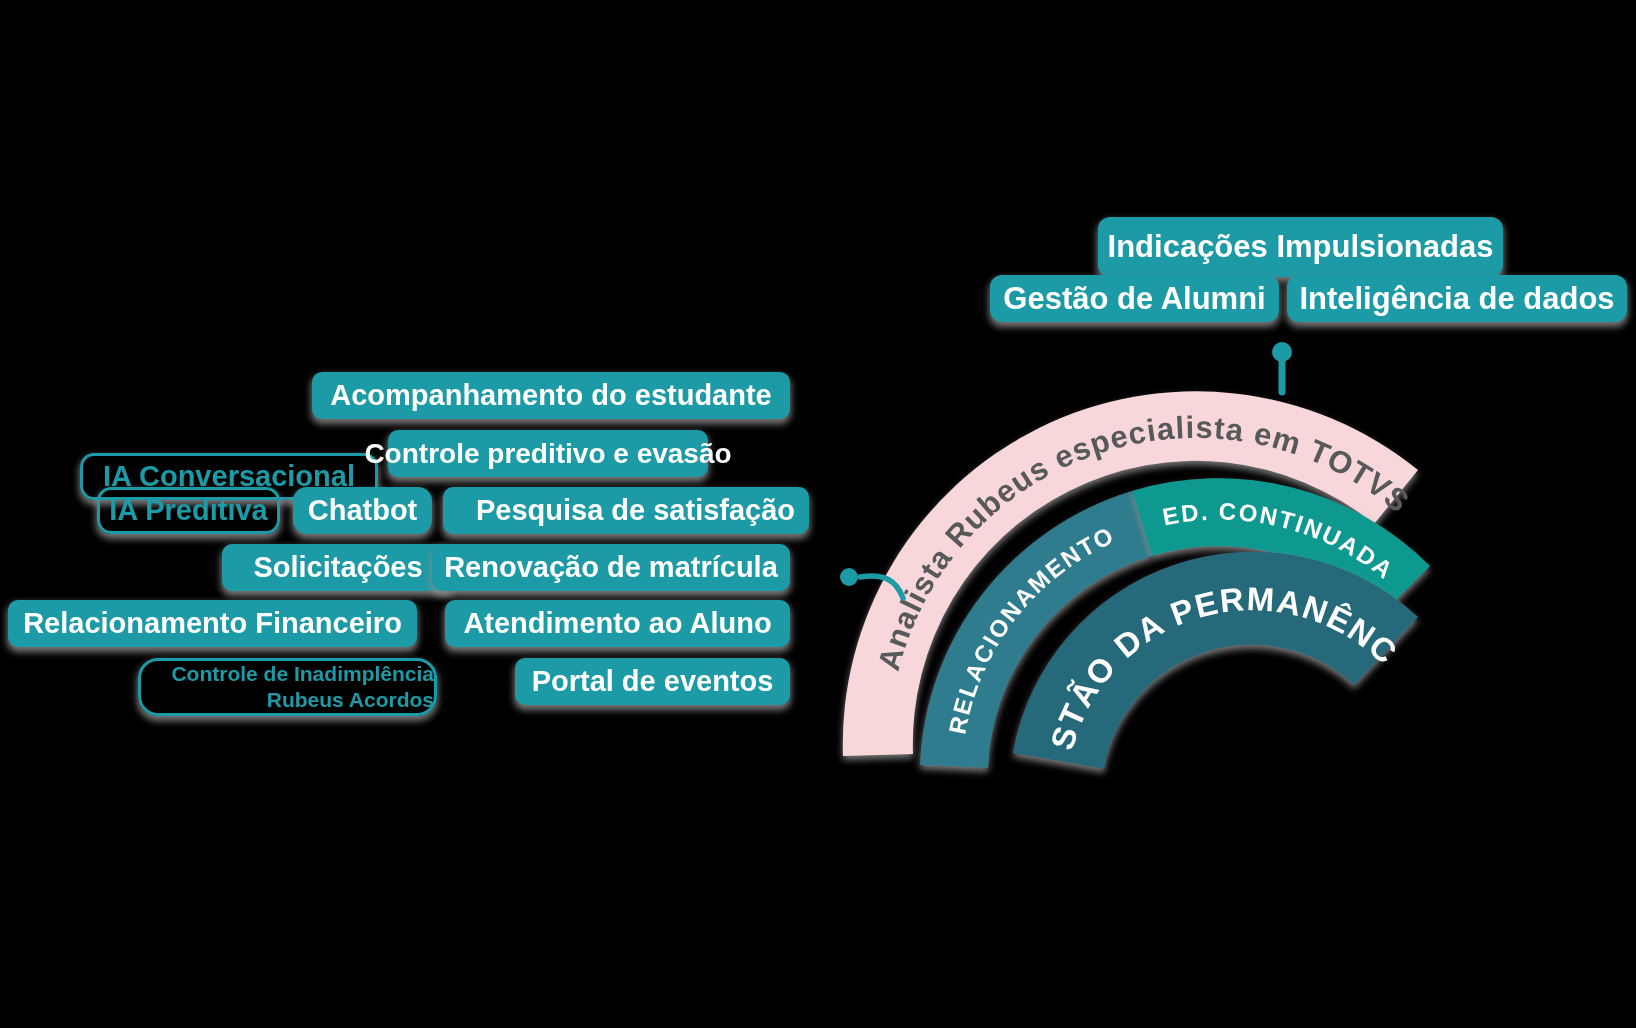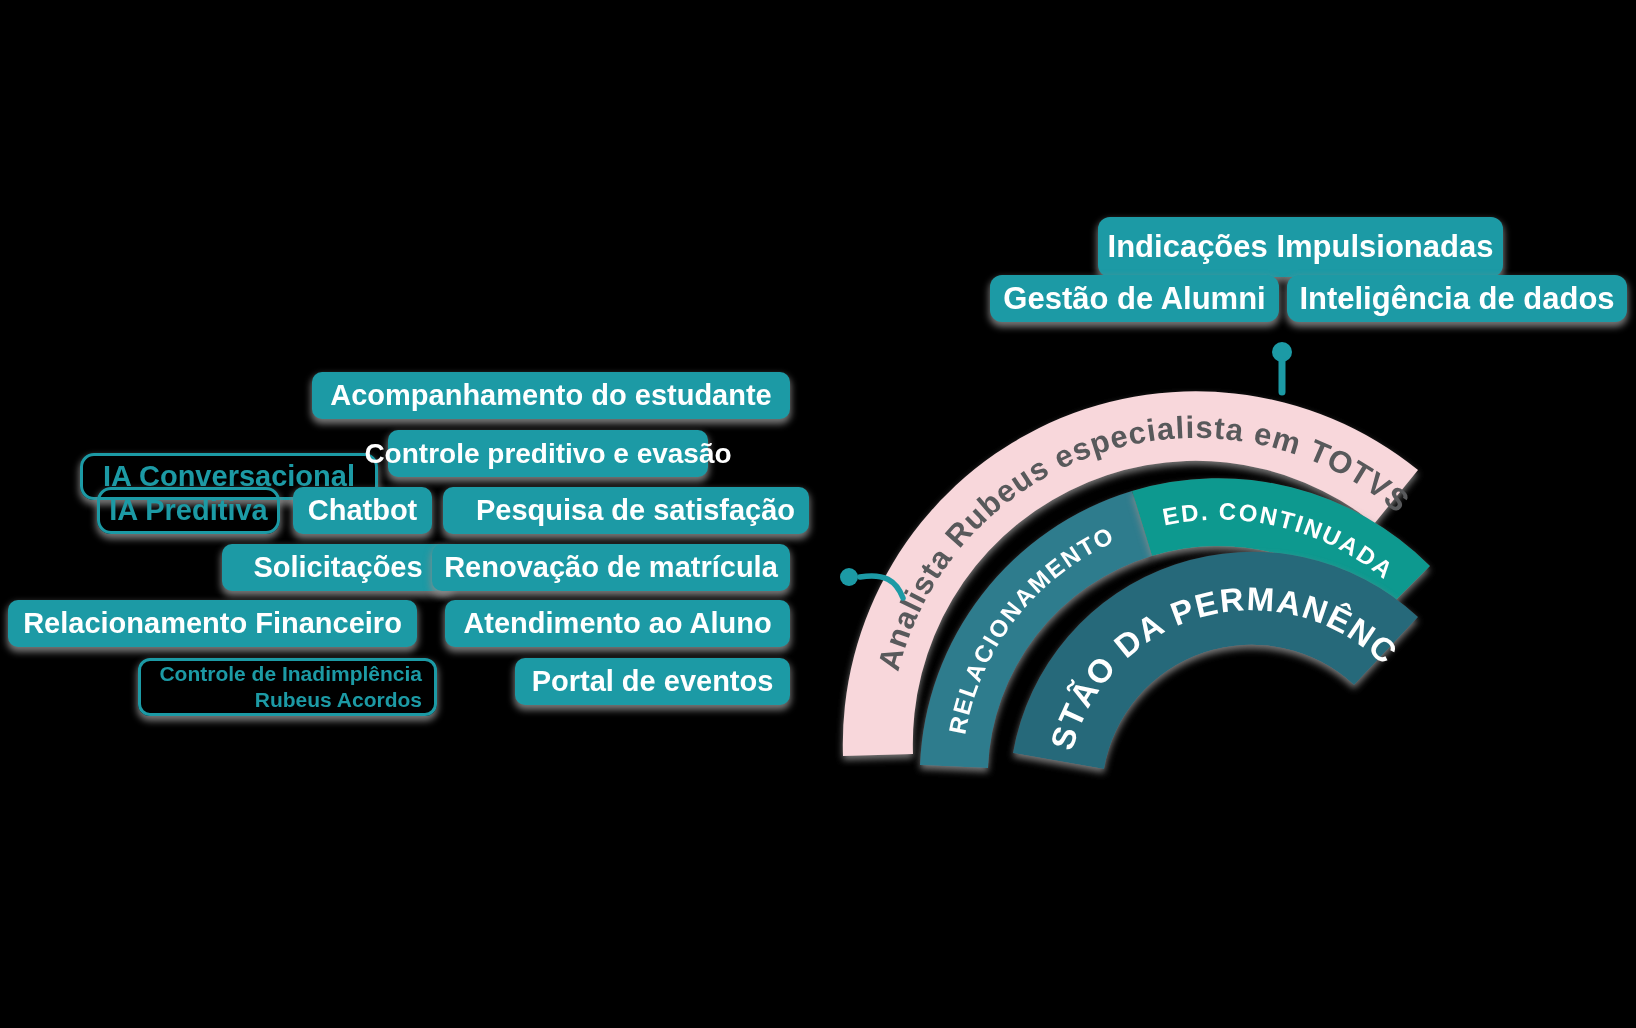--- a/index.html
+++ b/index.html
@@ -27,21 +27,21 @@
     border:3px solid #1c9aa5;
     font-weight:bold;font-size:29px;
     border-radius:14px;
     box-shadow:0 4px 7px 1px rgba(140,140,140,0.85);
     white-space:nowrap;
     box-sizing:border-box;
   }
   .outline.small{
     flex-direction:column;align-items:flex-end;justify-content:center;
     font-size:21px;line-height:26px;
-    padding-right:12px;border-radius:12px;
+    border-radius:20px;
   }
   svg{position:absolute;left:0;top:0;}
   .band{filter:url(#ds);}
   .arcLabelOuter{fill:#58595b;font-size:31px;font-weight:bold;letter-spacing:1px;}
   .arcLabelMid{fill:#ffffff;font-size:24px;font-weight:bold;letter-spacing:2px;}
   .arcLabelInner{fill:#ffffff;font-size:33px;font-weight:bold;letter-spacing:1.5px;}
 </style>
 </head>
 <body>
 
@@ -97,21 +97,21 @@
   <div class="pill big" style="left:1287px;top:275px;width:340px;height:47px;">Inteligência de dados</div>
 
   <div class="pill" style="left:312px;top:372px;width:478px;height:47px;text-align:right;">Acompanhamento do estudante</div>
 
   <div class="outline" style="left:80px;top:430px;width:298px;height:47px;margin-top:23px;">IA Conversacional</div>
 
   <div class="pill" style="left:388px;top:430px;width:320px;height:47px;font-size:28px;">Controle preditivo e evasão</div>
 
   <div class="outline" style="left:97px;top:487px;width:183px;height:47px;">IA Preditiva</div>
 
-  <div class="pill" style="left:293px;top:487px;width:139px;height:47px;">Chatbot</div>
+  <div class="pill" style="left:293px;top:487px;width:139px;height:47px;border-radius:14px;">Chatbot</div>
 
   <div class="pill" style="left:443px;top:487px;width:347px;height:47px;padding-left:19px;">Pesquisa de satisfação</div>
 
   <div class="pill" style="left:222px;top:544px;width:232px;height:47px;">Solicitações</div>
 
   <div class="pill" style="left:432px;top:544px;width:358px;height:47px;">Renovação de matrícula</div>
 
   <div class="pill" style="left:8px;top:600px;width:409px;height:47px;">Relacionamento Financeiro</div>
 
   <div class="pill" style="left:445px;top:600px;width:345px;height:47px;">Atendimento ao Aluno</div>

